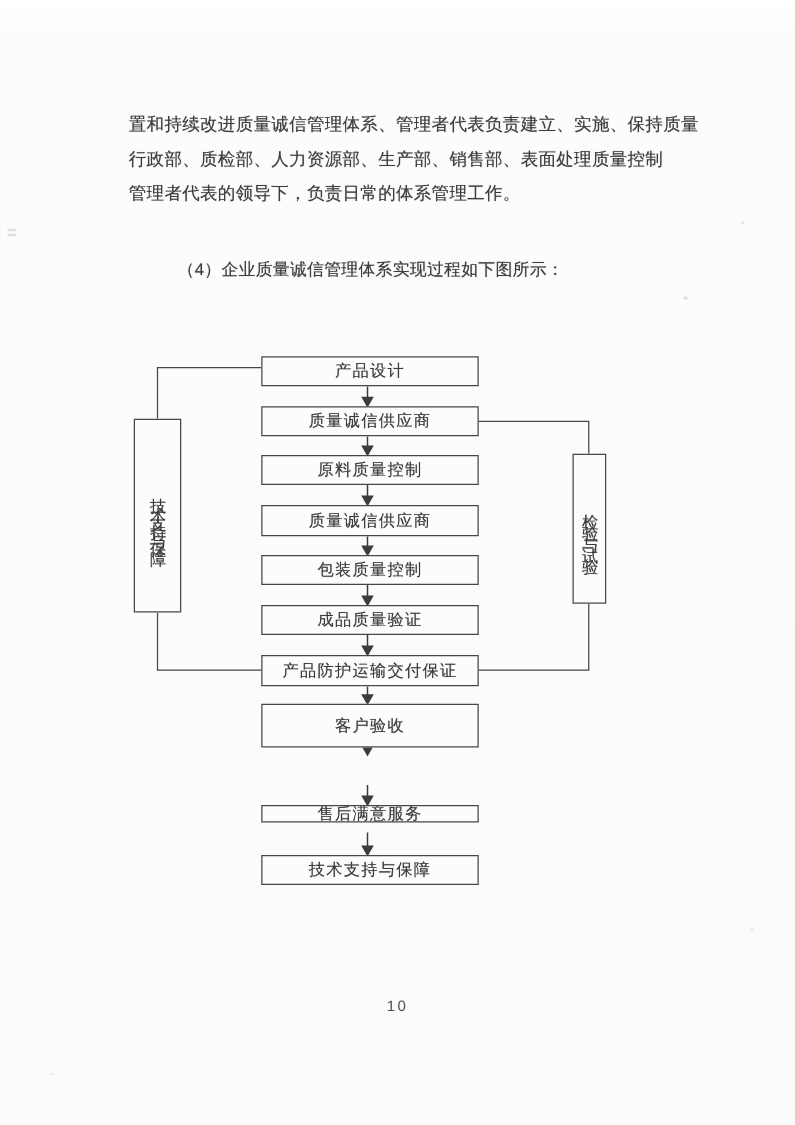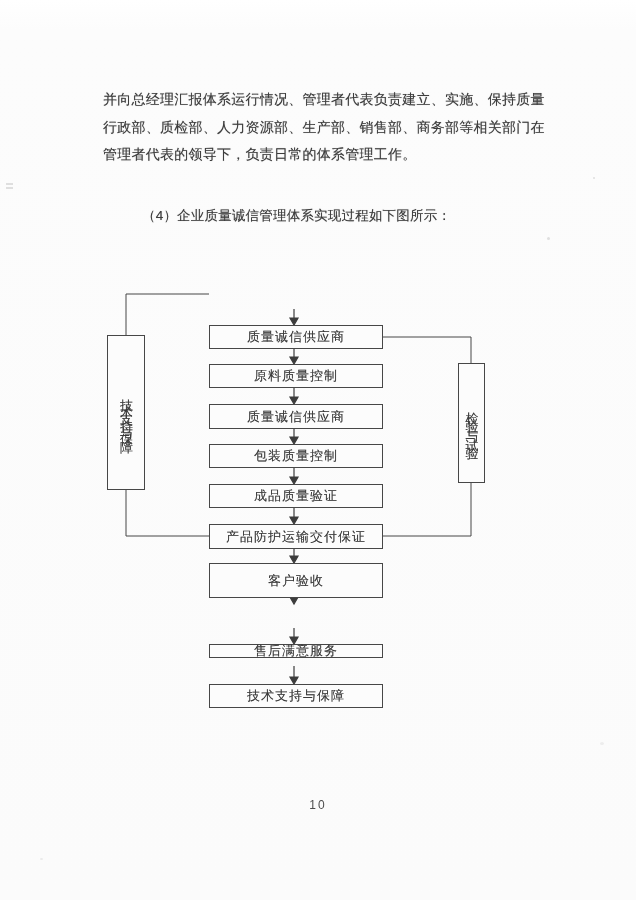--- a/index.html
+++ b/index.html
@@ -64,22 +64,22 @@
   .s3{left:593px;top:177px;width:2px;height:2px;border-radius:50%;}
   .s4{left:40px;top:858px;width:3px;height:2px;border-radius:50%;opacity:0.15;}
   .s5{left:600px;top:742px;width:4px;height:3px;border-radius:50%;opacity:0.12;}
 </style>
 </head>
 <body>
 
 <div class="page">
 
   <div class="paragraph">
-    <div class="pline">并向总经理汇报体系运行情况、管理者代表负责建立、实施、保持质量</div>
-    <div class="pline">行政部、质检部、人力资源部、生产部、销售部、商务部等相关部门在</div>
+    <div class="pline">置和持续改进质量诚信管理体系、管理者代表负责建立、实施、保持质量</div>
+    <div class="pline">行政部、质检部、人力资源部、生产部、销售部、表面处理质量控制</div>
     <div class="pline">管理者代表的领导下，负责日常的体系管理工作。</div>
   </div>
 
   <div class="heading">（4）企业质量诚信管理体系实现过程如下图所示：</div>
 
   <div class="flowchart">
 
     <svg class="connectors" width="636" height="900" viewBox="0 0 636 900">
       <g stroke="#474747" stroke-width="1" fill="none">
 
@@ -108,20 +108,21 @@
           <polygon points="290,556 298,556 294,563"></polygon>
         <line x1="294" y1="586" x2="294" y2="598"></line>
           <polygon points="290,597 298,597 294,604"></polygon>
         <line x1="294" y1="628" x2="294" y2="638"></line>
           <polygon points="290,637 298,637 294,644"></polygon>
         <line x1="294" y1="666" x2="294" y2="678"></line>
           <polygon points="290,677 298,677 294,684"></polygon>
       </g>
     </svg>
 
+    <div class="fbox" style="top:285px">产品设计</div>
     <div class="fbox" style="top:325px">质量诚信供应商</div>
     <div class="fbox" style="top:364px">原料质量控制</div>
     <div class="fbox" style="top:404px;height:25px">质量诚信供应商</div>
     <div class="fbox" style="top:444px">包装质量控制</div>
     <div class="fbox" style="top:484px">成品质量验证</div>
     <div class="fbox" style="top:524px;height:25px">产品防护运输交付保证</div>
     <div class="fbox" style="top:563px;height:35px">客户验收</div>
     <div class="fbox" style="top:644px;height:14px">售后满意服务</div>
     <div class="fbox" style="top:684px">技术支持与保障</div>
 

